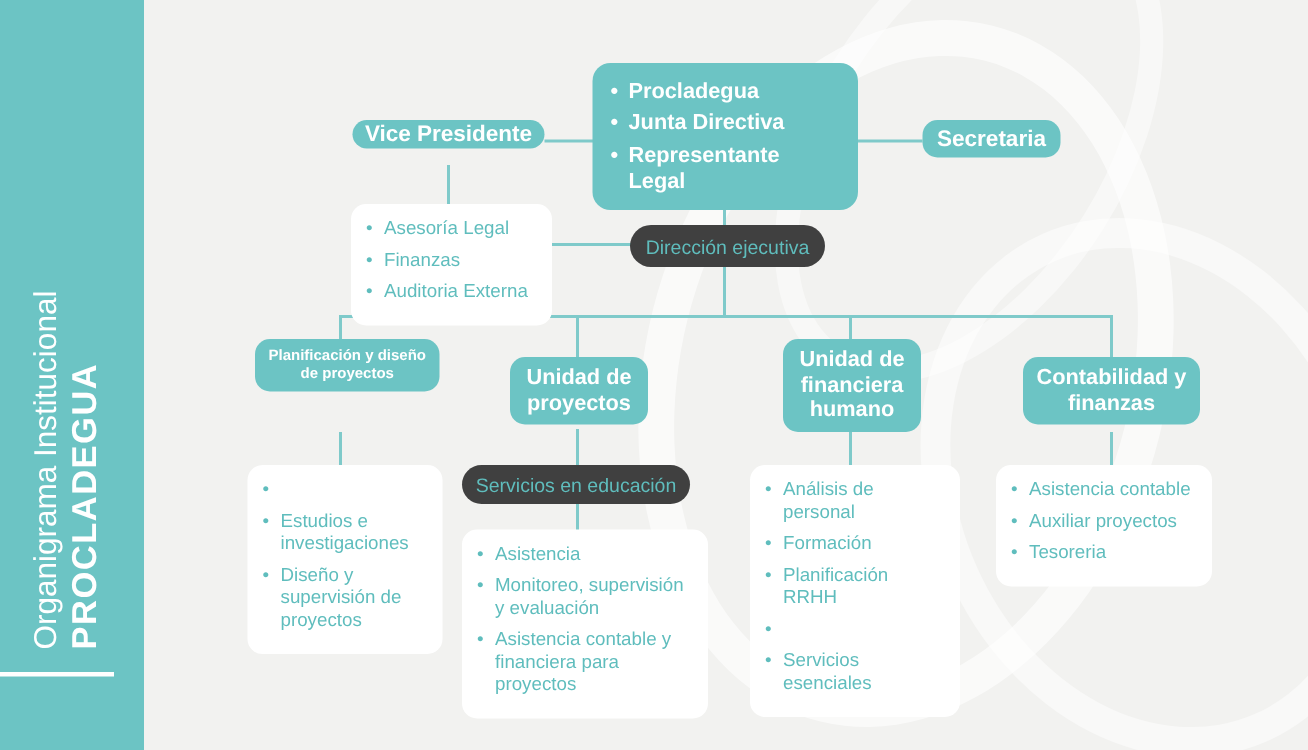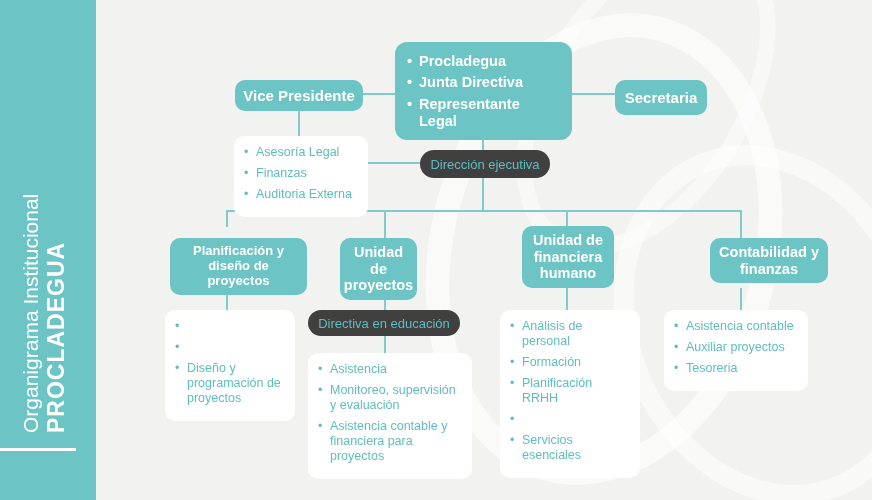--- a/index.html
+++ b/index.html
@@ -39,30 +39,30 @@
           display:flex; align-items:center; justify-content:center; text-align:center; }
 
   .root-node { left:395px; top:42px; width:177px; border-radius:12px; padding:9px 12px; font-size:14.5px; }
   .root-node .li { margin:2px 0; }
 
   .li { display:flex; line-height:1.2; margin:0 0 5px 0; }
   .li:last-child { margin-bottom:0; }
   .li .b { width:12px; flex:0 0 12px; }
   .whitebox .li { margin-bottom:6px; }
 
-  .vp-node  { left:235px; top:80px; width:128px; height:31px; }
-  .sec-node { left:615px; top:80px; width:92px;  height:35px; }
+  .vp-node  { left:235px; top:80px; width:128px; height:19px; }
+  .sec-node { left:615px; top:80px; width:92px;  height:25px; }
 
   .advisory-box { left:234px; top:136px; width:134px; }
   .exec-pill    { left:420px; top:150px; width:130px; height:28px; }
 
-  .dept1 { left:170px; top:226px; width:137px; font-size:13px;margin-top:12px; }
-  .dept2 { left:340px; top:238px; width:77px;  font-size:14.5px; }
+  .dept1 { left:170px; top:226px; width:123px; font-size:10px; }
+  .dept2 { left:340px; top:238px; width:92px;  font-size:14.5px; }
   .dept3 { left:522px; top:226px; width:92px;  font-size:14.5px; }
-  .dept4 { left:682px; top:238px; width:118px; font-size:14.5px;margin-left:28px; }
+  .dept4 { left:682px; top:238px; width:118px; font-size:14.5px; }
 
   .list1 { left:165px; top:310px; width:130px; }
   .edu-pill { left:308px; top:310px; width:152px; height:26px; }
   .list2 { left:308px; top:353px; width:164px; }
   .list3 { left:500px; top:310px; width:140px; }
   .list4 { left:664px; top:310px; width:144px; }
 </style>
 </head>
 <body>
 
@@ -140,28 +140,29 @@
   <div class="node tealbox label-node dept4">
     <span>Contabilidad y finanzas</span>
   </div>
 
   <div class="node whitebox list1">
       <div class="li">
         <span class="b">•</span>
       </div>
       <div class="li">
         <span class="b">•</span>
-      </div>
-      <div class="li">
-        <span class="b">•</span>
-        <span class="t">Diseño y programación de proyectos</span>
+        <span class="t">Estudios e investigaciones</span>
+      </div>
+      <div class="li">
+        <span class="b">•</span>
+        <span class="t">Diseño y supervisión de proyectos</span>
       </div>
     </div>
   <div class="node pill edu-pill">
-    <span>Directiva en educación</span>
+    <span>Servicios en educación</span>
   </div>
   <div class="node whitebox list2">
       <div class="li">
         <span class="b">•</span>
         <span class="t">Asistencia</span>
       </div>
       <div class="li">
         <span class="b">•</span>
         <span class="t">Monitoreo, supervisión y evaluación</span>
       </div>

